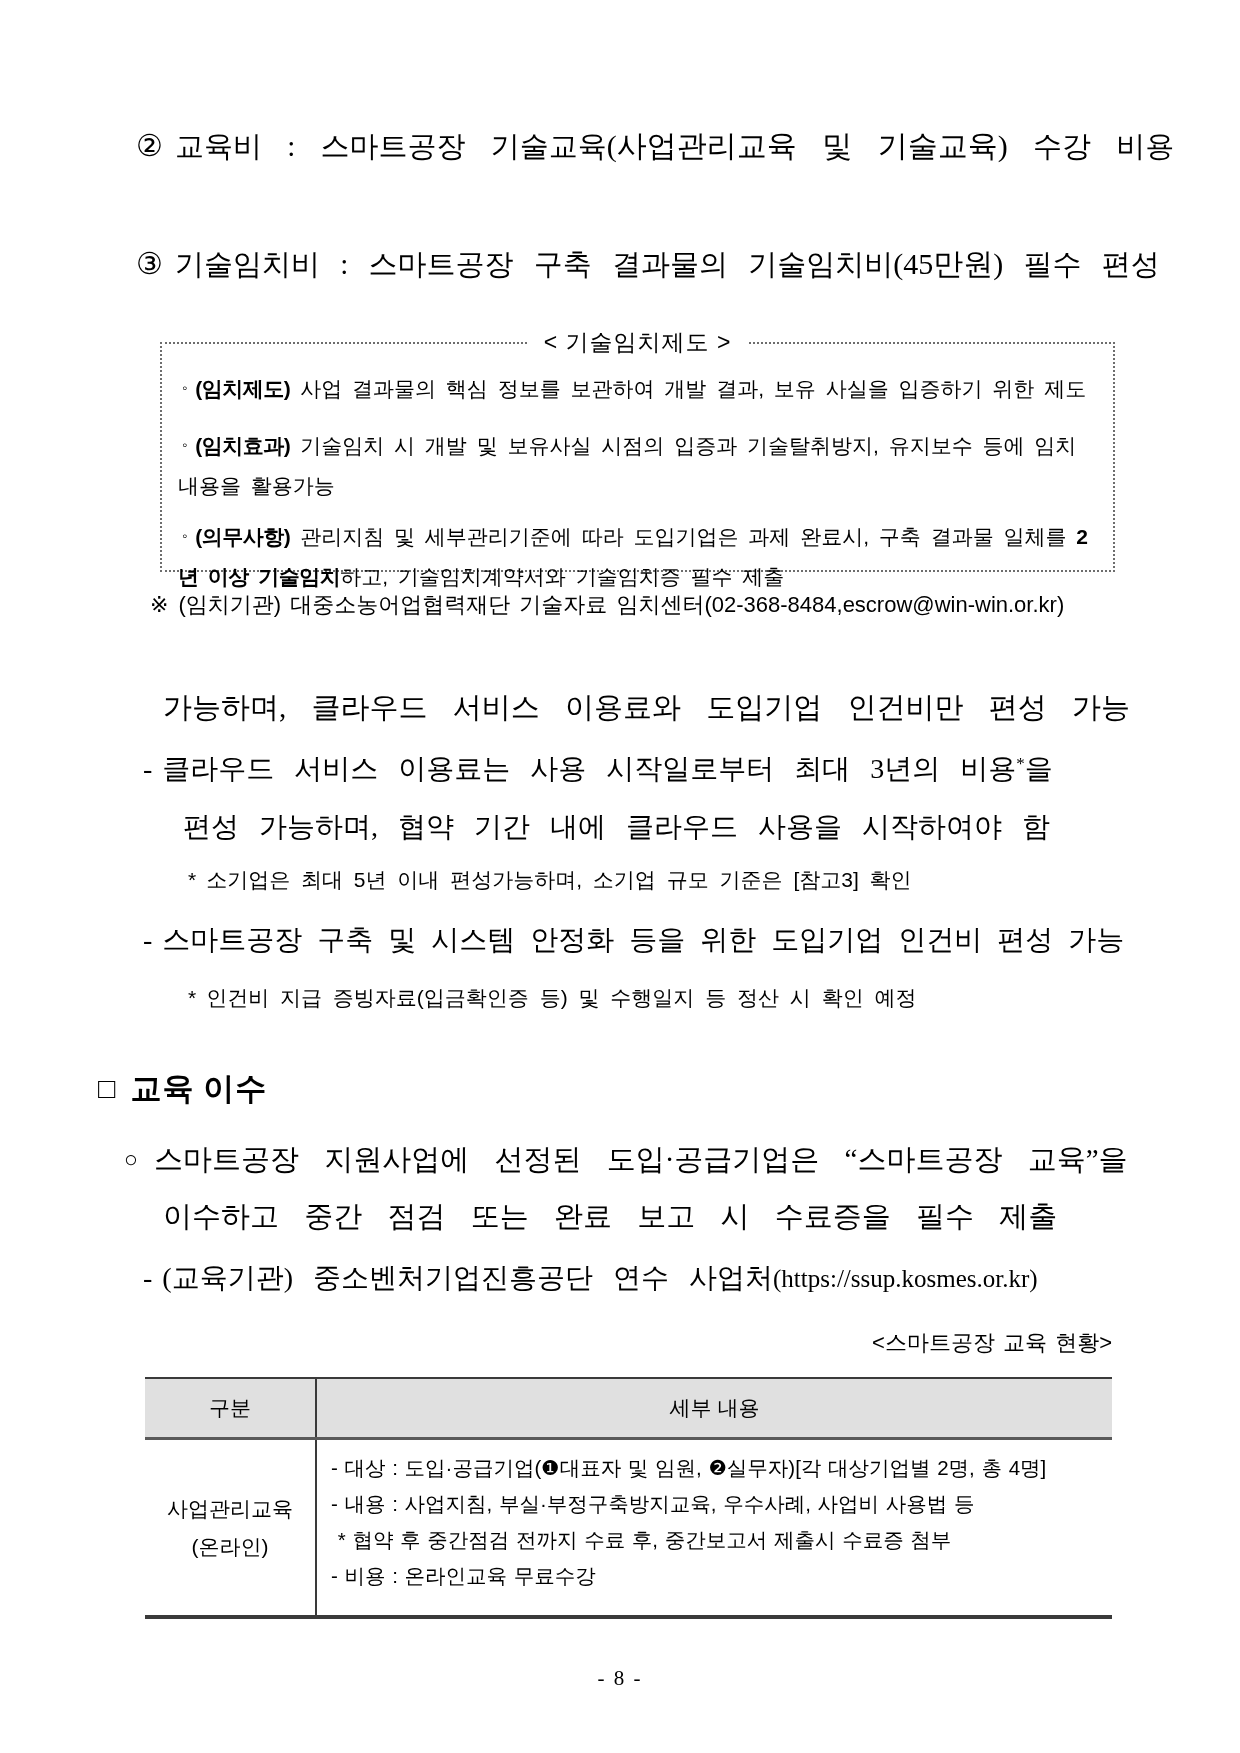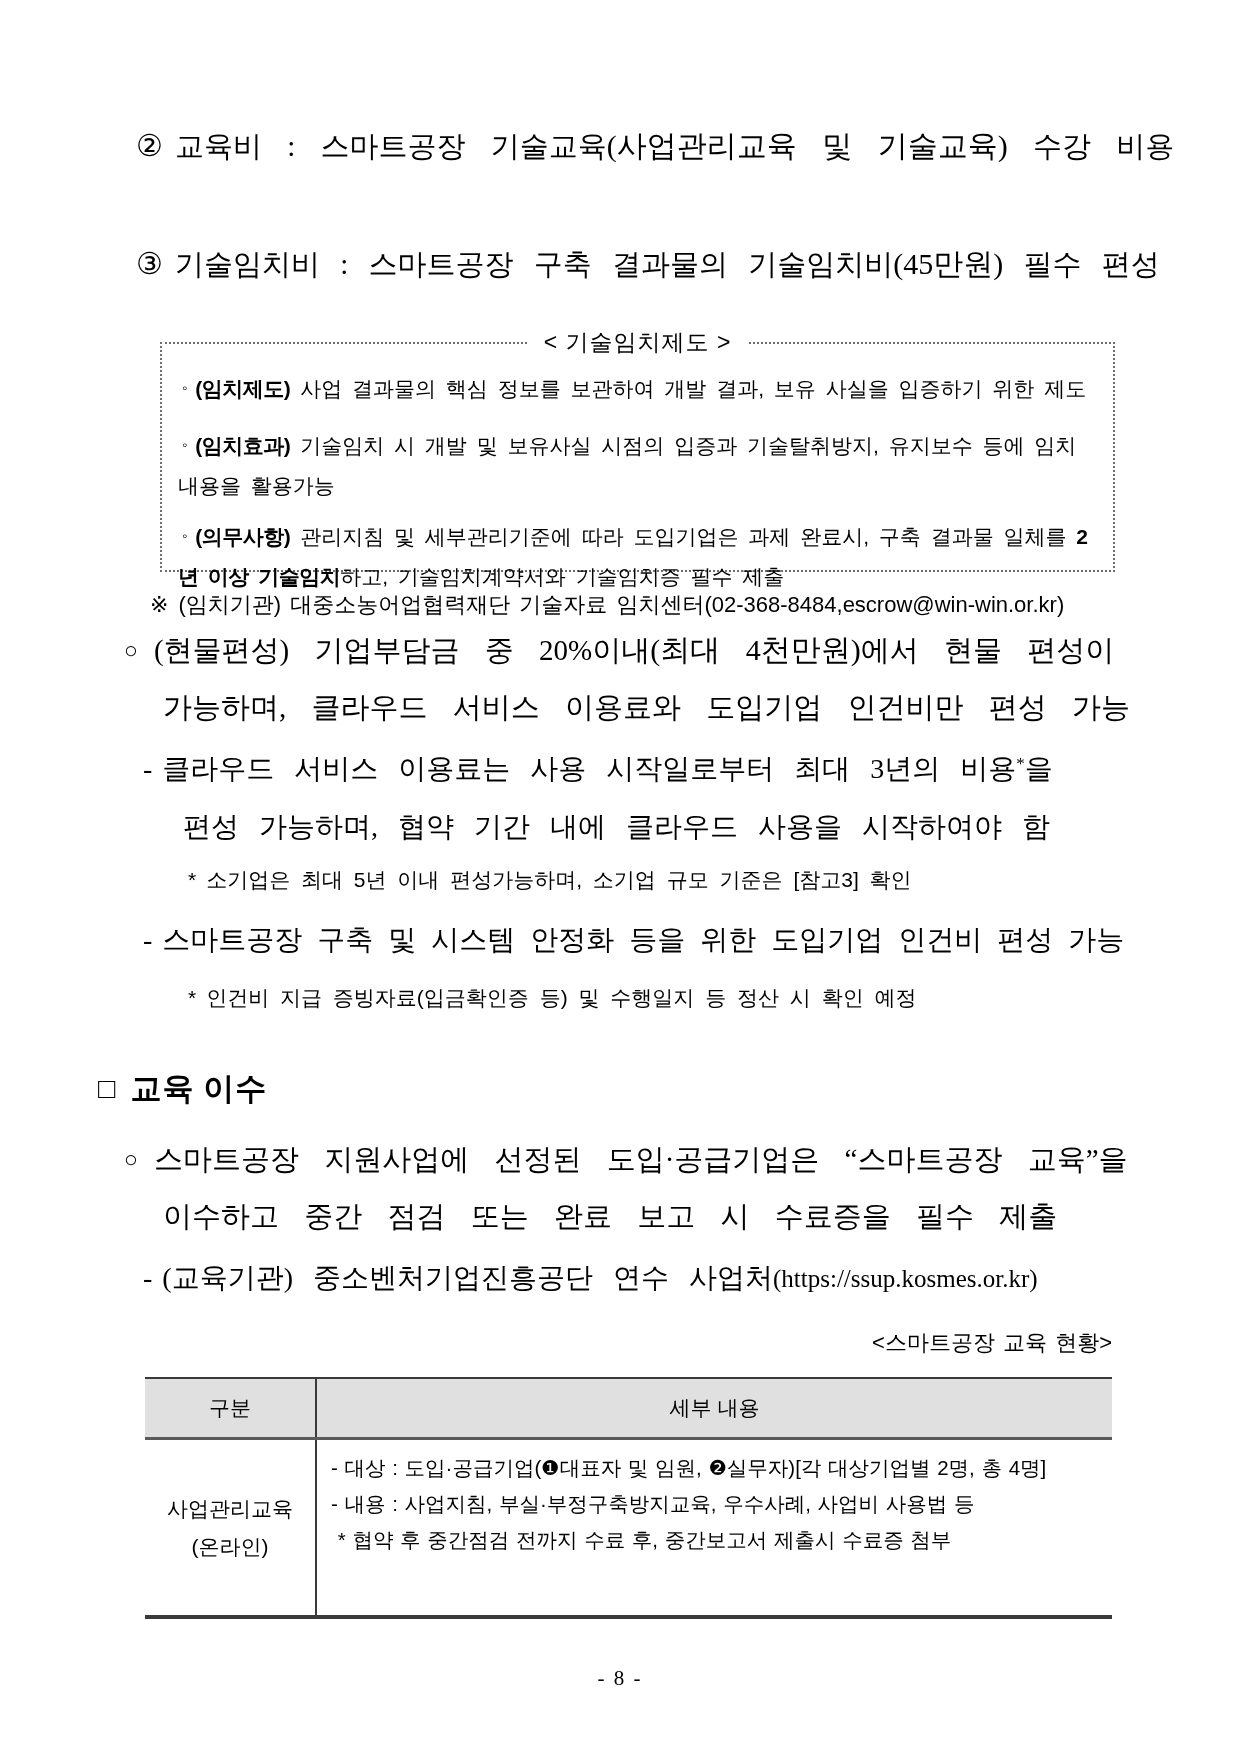--- a/index.html
+++ b/index.html
@@ -98,23 +98,20 @@
     </div>
     <div class="escrow-item">
       <span class="bullet">◦</span><b>(의무사항)</b><span> 관리지침 및 세부관리기준에 따라 도입기업은 과제 완료시, 구축 결과물 일체를 </span><b>2년 이상 기술임치</b><span>하고, 기술임치계약서와 기술임치증 필수 제출</span>
     </div>
   </div>
 
   <div class="abs note-line" style="left:150px; top:590px;">
     <span style="margin-right:10px;">※</span><span>(임치기관) 대중소농어업협력재단 기술자료 임치센터(02-368-8484,escrow@win-win.or.kr)</span>
   </div>
 
-  <div class="abs main-line ws-xl" style="left:124px; top:630px;">
-    <span class="circle-marker">○</span><span>(현물편성) 기업부담금 중 20%이내</span><span class="paren-sm">(최대 4천만원)</span><span>에서 현물 편성이</span>
-  </div>
   <div class="abs main-line ws-xl" style="left:163px; top:688px;">
     <span>가능하며, 클라우드 서비스 이용료와 도입기업 인건비만 편성 가능</span>
   </div>
 
   <div class="abs sub-line ws-lg" style="left:143px; top:750px;">
     <span class="dash-marker">-</span><span>클라우드 서비스 이용료는 사용 시작일로부터 최대 3년의 비용</span><span class="sup-star">*</span><span>을</span>
   </div>
   <div class="abs sub-line ws-lg" style="left:183px; top:808px;">
     <span>편성 가능하며, 협약 기간 내에 클라우드 사용을 시작하여야 함</span>
   </div>
@@ -153,19 +150,20 @@
     </div>
     <div class="trow">
       <div class="td-cat col-cat">
         <div>사업관리교육</div>
         <div>(온라인)</div>
       </div>
       <div class="td-det col-det">
         <div class="detail-line">- 대상 : 도입·공급기업(❶대표자 및 임원, ❷실무자)[각 대상기업별 2명, 총 4명]</div>
         <div class="detail-line">- 내용 : 사업지침, 부실·부정구축방지교육, 우수사례, 사업비 사용법 등</div>
         <div class="detail-line"> * 협약 후 중간점검 전까지 수료 후, 중간보고서 제출시 수료증 첨부</div>
+        <div class="detail-line">- 비용 : 온라인교육 무료수강</div>
       </div>
     </div>
   </div>
 
   <div class="page-number">- 8 -</div>
 
 </div>
 
 </body></html>

